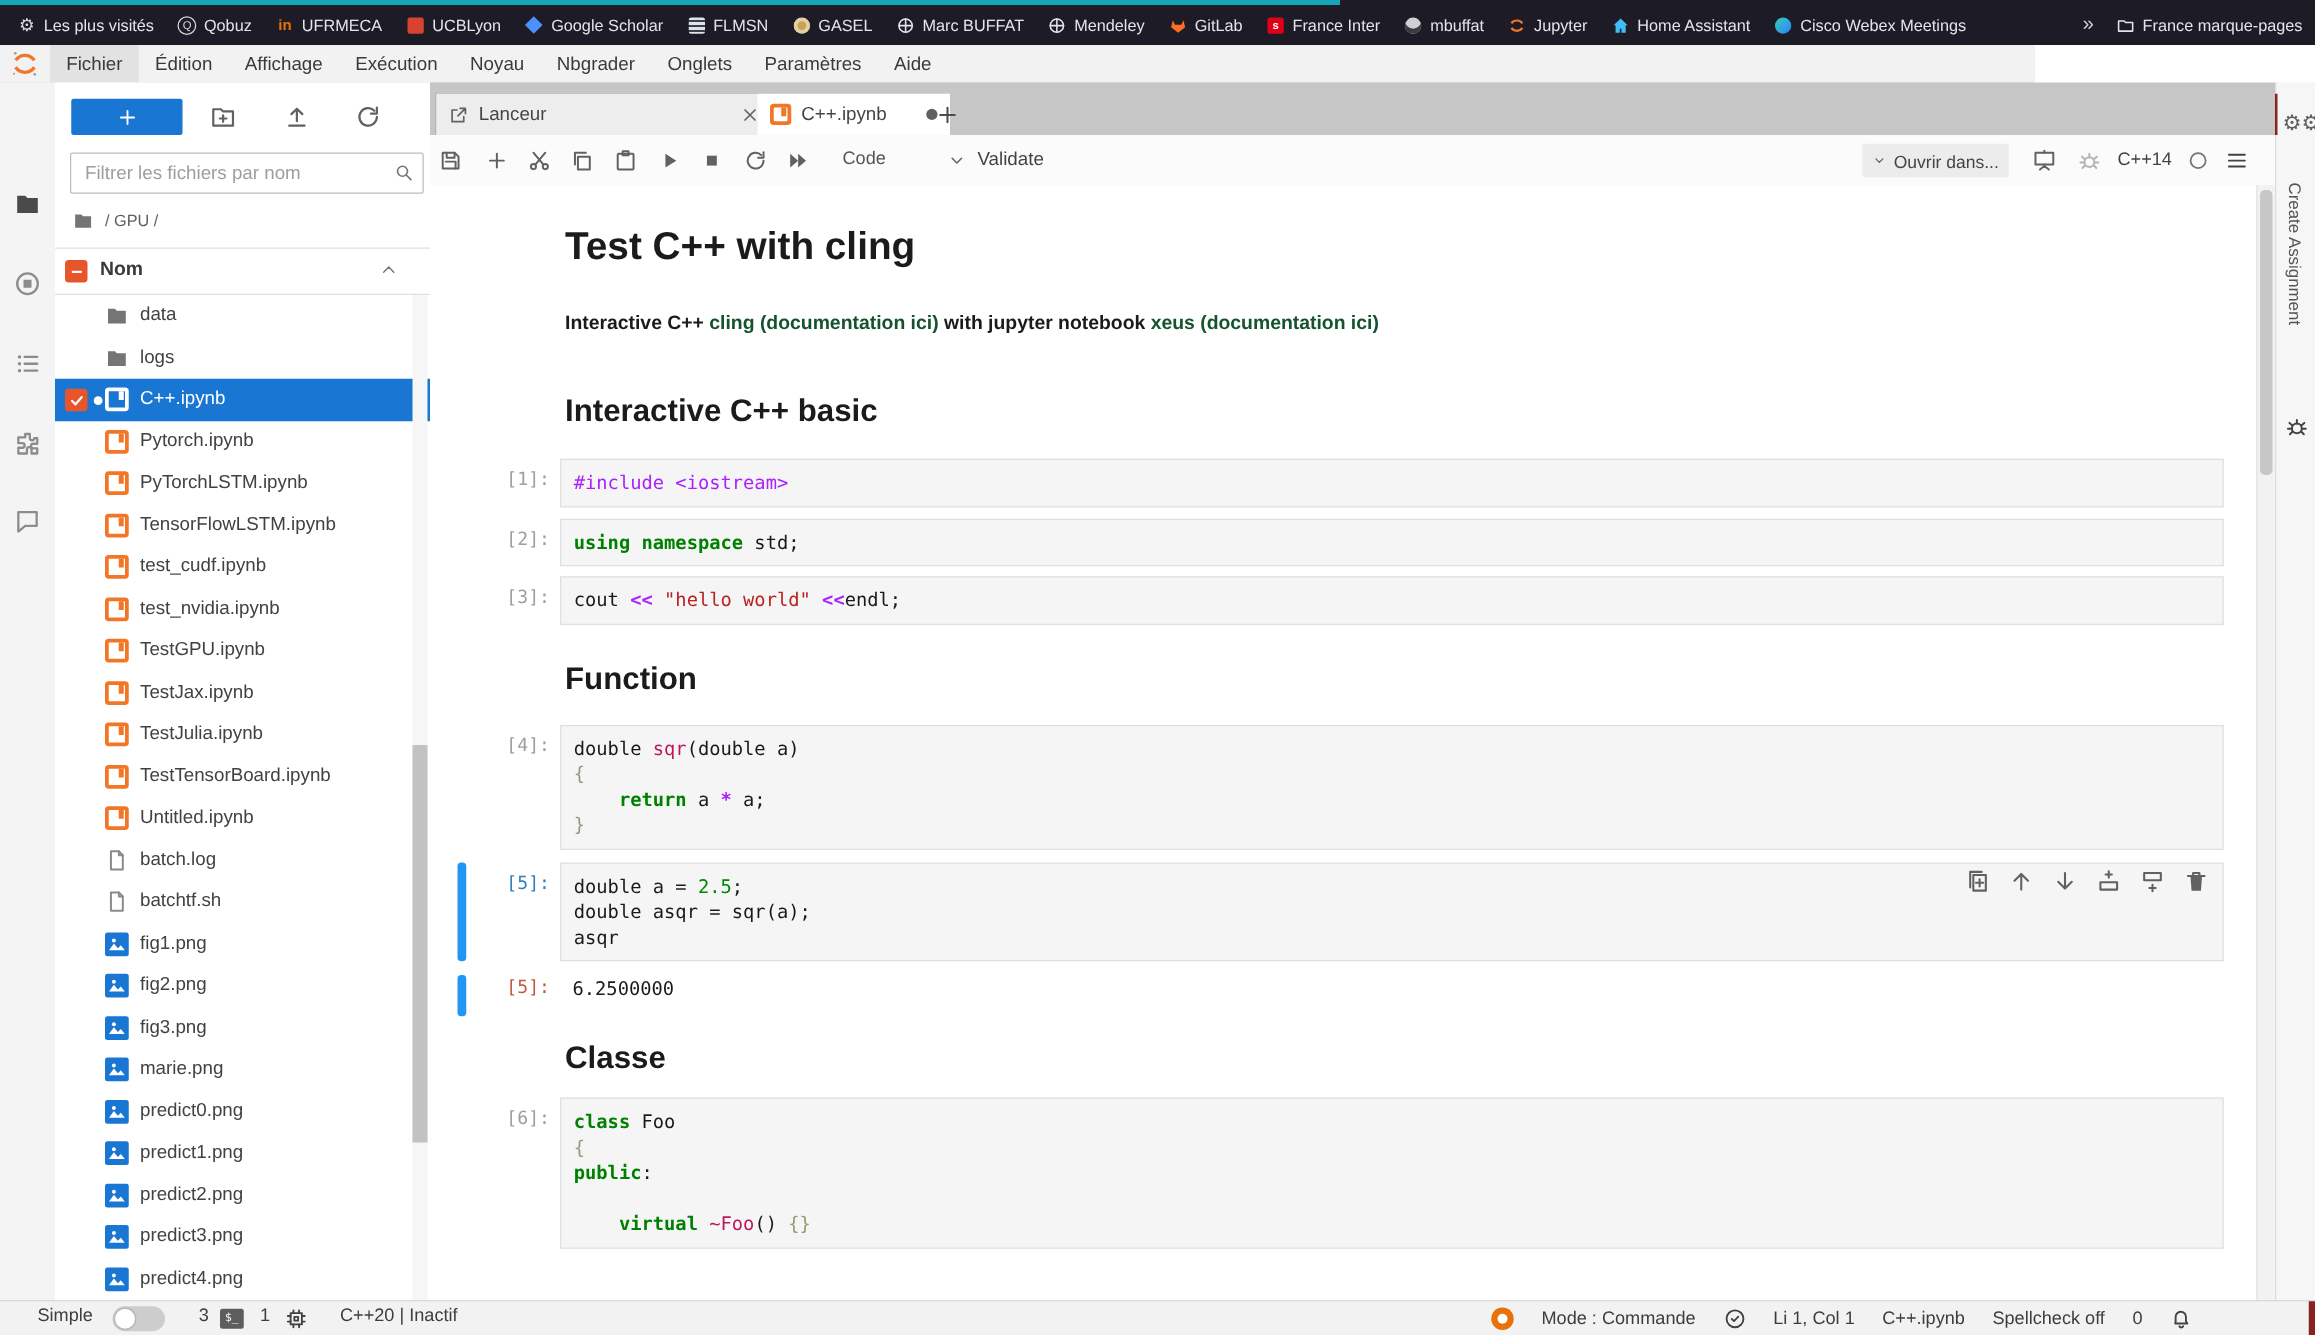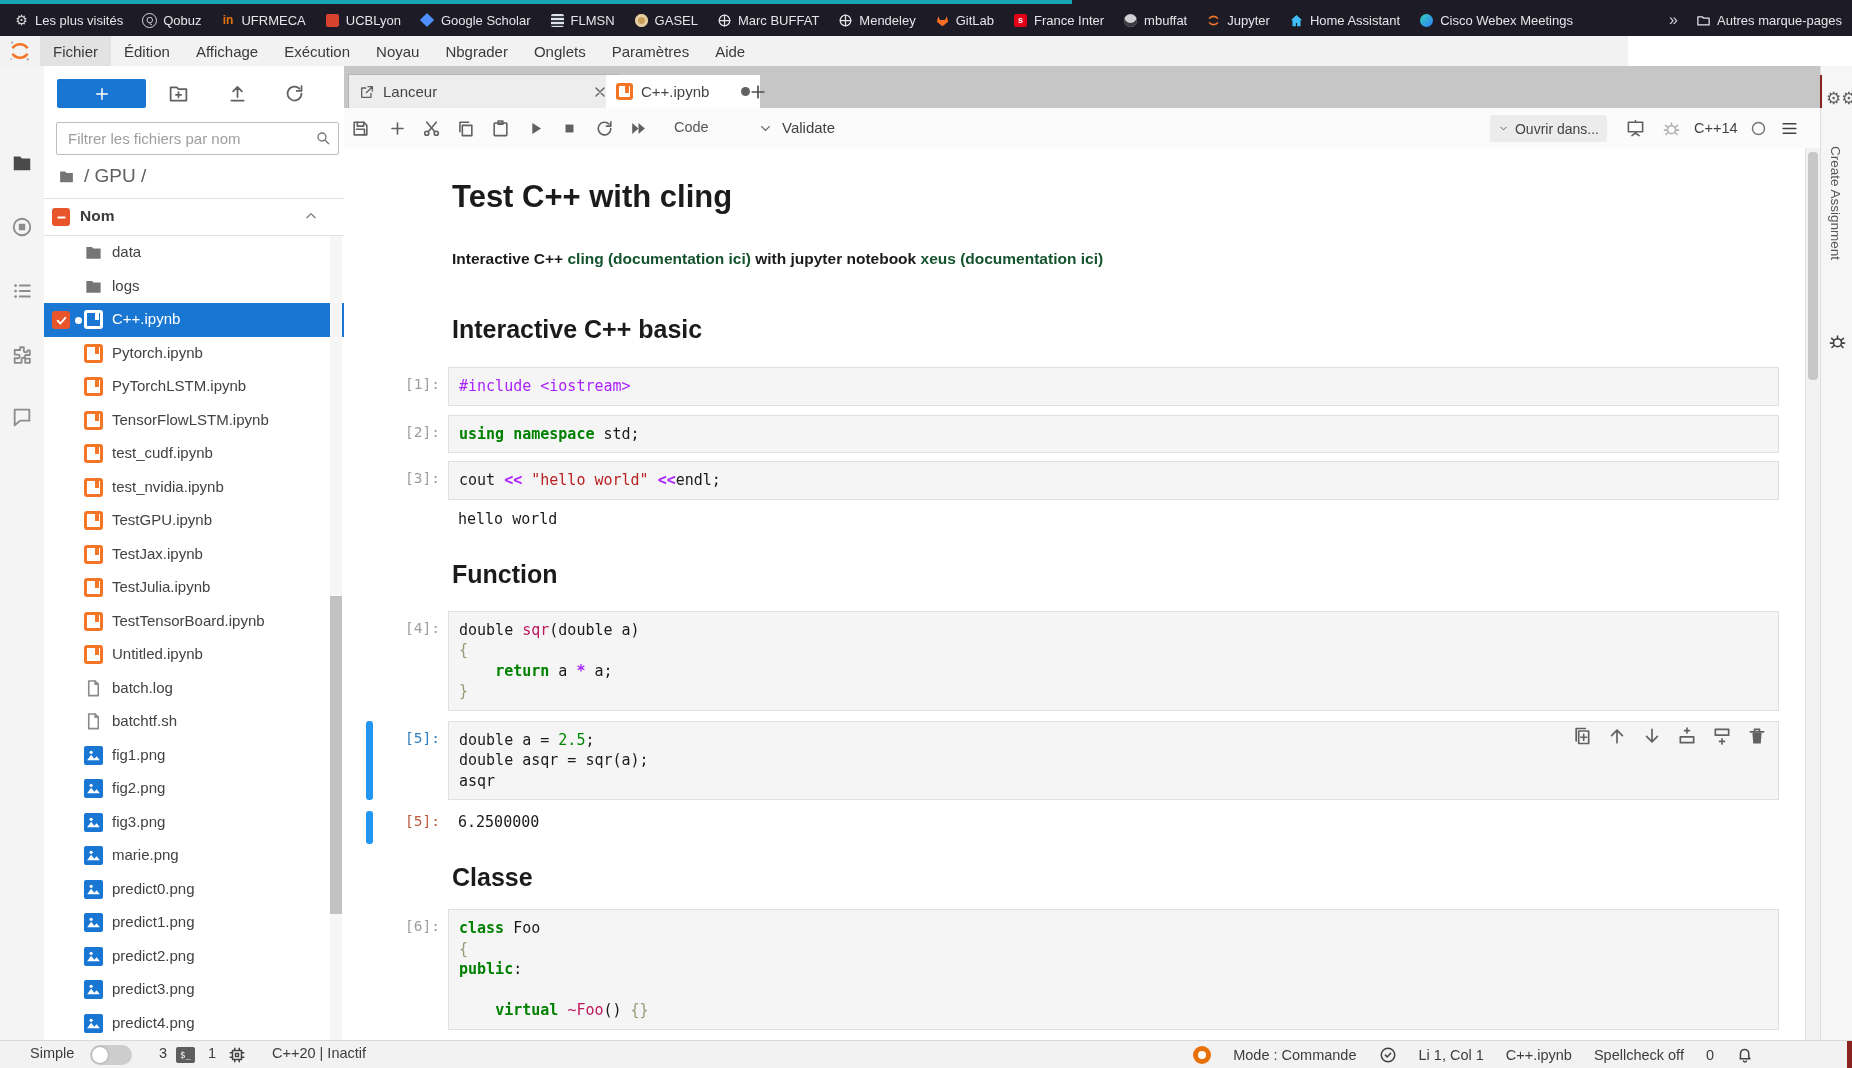--- a/index.html
+++ b/index.html
@@ -30,21 +30,21 @@
 
   
   .filebrowser{position:absolute;left:44px;top:66px;width:300px;height:974px;background:#fff;border-right:1px solid #d6d6d6;overflow:hidden;}
   .fb-newbtn{position:absolute;left:13px;top:13px;width:89px;height:29px;background:#1976d2;border-radius:2px;display:flex;align-items:center;justify-content:center;color:#fff;}
   .fb-newbtn .ic{width:18px;height:18px;}
   .fb-tic{position:absolute;top:17px;width:21px;height:21px;color:#616161;}
   .fb-filter{position:absolute;left:12px;top:56px;width:281px;height:31px;border:1px solid #bdbdbd;border-radius:2px;background:#fff;}
   .fb-filter input{position:absolute;left:9px;top:1px;width:238px;height:27px;border:none;outline:none;font-family:"Liberation Sans",sans-serif;font-size:15px;color:#616161;}
   .fb-filter input::placeholder{color:#9e9e9e;}
   .fb-searchic{position:absolute;right:7px;top:7px;width:16px;height:16px;color:#757575;}
-  .fb-crumb{position:absolute;left:14px;top:100px;height:20px;display:flex;align-items:center;gap:9px;font-size:19px;color:#5f5f5f;}
+  .fb-crumb{position:absolute;left:14px;top:100px;height:20px;display:flex;align-items:center;gap:9px;font-size:13px;color:#5f5f5f;}
   .fb-crumb .ic{width:17px;height:17px;color:#757575;}
   .fb-head{position:absolute;left:0;top:132px;width:300px;height:36px;border-top:1px solid #e0e0e0;border-bottom:1px solid #e0e0e0;background:#fff;}
   .fb-head-label{position:absolute;left:36px;top:8px;font-size:15.5px;font-weight:bold;color:#3a3a3a;}
   .fb-sort{position:absolute;right:26px;top:10px;width:14px;height:14px;color:#757575;}
   .checkbox{width:18px;height:18px;border-radius:3px;background:#e8552a;display:inline-flex;align-items:center;justify-content:center;}
   .checkbox svg{width:13px;height:13px;}
   .fb-head .checkbox{position:absolute;left:8px;top:9px;}
   .fb-list{position:absolute;left:0;top:170px;width:300px;height:804px;overflow:hidden;}
   .fb-row{position:relative;height:33.5px;}
   .fb-row .checkbox{position:absolute;left:8px;top:8px;}
@@ -244,21 +244,21 @@
           <span>Cisco Webex Meetings</span>
         </div>
         <span class="bm-spacer"></span>
         <span class="bm-chev">»</span>
         <div class="bm">
           <span class="bm-ic">
             <svg viewBox="0 0 24 24" fill="none" stroke="currentColor" stroke-width="2" stroke-linecap="round" stroke-linejoin="round">
               <path d="M3 6h7l2 2h9v11H3z"></path>
             </svg>
           </span>
-          <span>Autres marque-pages</span>
+          <span>France marque-pages</span>
         </div>
       </div>
   </div>
 
   <div class="menubar">
     <span class="ic mb-logo"><svg viewBox="0 0 24 24" fill="none">
           <path d="M4.5 14.8c1.8 2.6 4.4 4 7.5 4s5.7-1.4 7.5-4" stroke="#f37626" stroke-width="2.6"></path>
           <path d="M4.5 9.2c1.8-2.6 4.4-4 7.5-4s5.7 1.4 7.5 4" stroke="#f37626" stroke-width="2.6"></path>
           <circle cx="4.2" cy="3.6" r="1.1" fill="#9e9e9e"></circle>
           <circle cx="19.8" cy="20.4" r="1.1" fill="#9e9e9e"></circle>
@@ -674,26 +674,20 @@
           </div>
         </div>
         <div class="nbrow b5">
           <div class="prompt" style="padding-top: 9px;">[3]:</div>
           <div class="cellbody">
             <div class="codebox">
               <div class="codeline"><span class="c-p">cout </span><span class="c-op">&lt;&lt;</span><span class="c-p"> </span><span class="c-str">"hello world"</span><span class="c-p"> </span><span class="c-op">&lt;&lt;</span><span class="c-p">endl;</span></div>
             </div>
           </div>
         </div>
-        <div class="nbrow b6">
-          <div class="prompt"></div>
-          <div class="cellbody">
-            <div class="streamtxt">hello world</div>
-          </div>
-        </div>
         <div class="nbrow b7">
           <div class="prompt"></div>
           <div class="cellbody">
             <div class="md-h2 mdbody">Function</div>
           </div>
         </div>
         <div class="nbrow b8">
           <div class="prompt" style="padding-top: 9px;">[4]:</div>
           <div class="cellbody">
             <div class="codebox">

